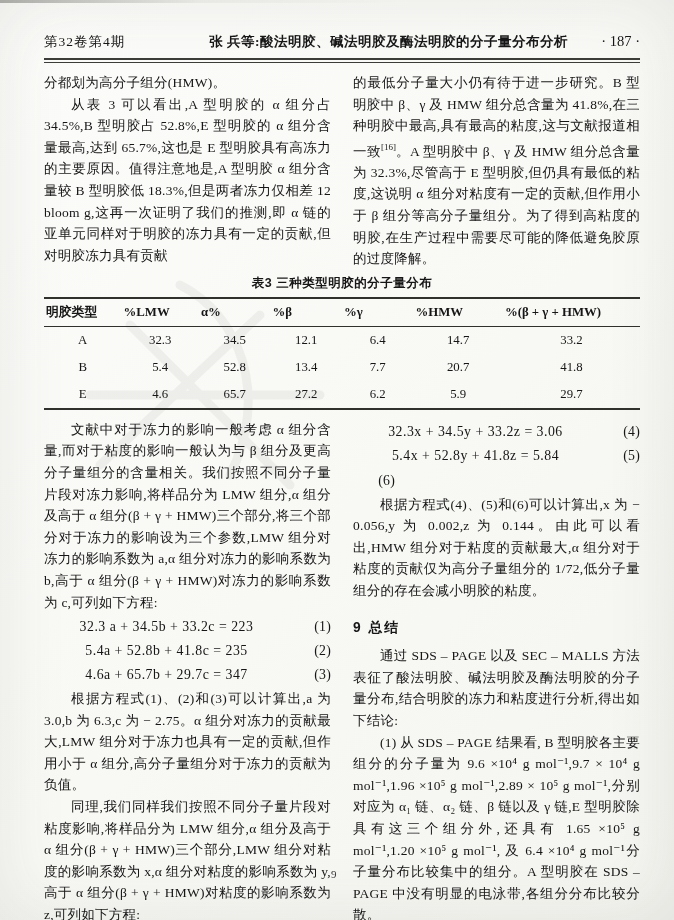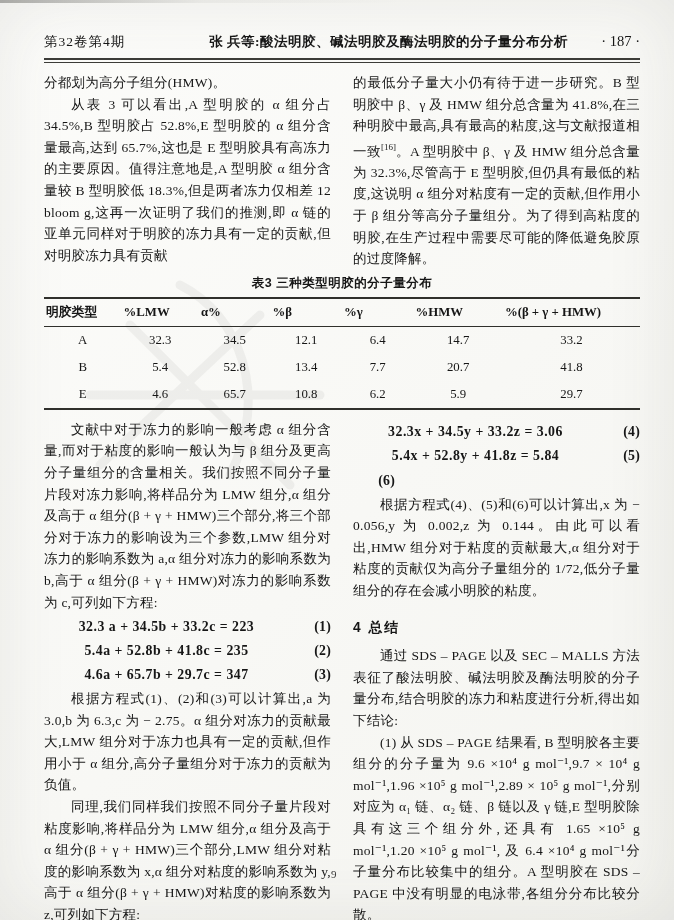--- a/index.html
+++ b/index.html
@@ -35,21 +35,21 @@
   .tcaption { text-align: center; font-weight: bold; font-size: 12.5px;
     font-family: "Liberation Sans", "DejaVu Sans", sans-serif; margin-bottom: 5px;
     letter-spacing: 0.5px; }
   table.mwt { width: 100%; border-collapse: collapse; font-size: 12.8px;
     border-top: 2.2px solid #30302c; border-bottom: 2.2px solid #30302c; }
   table.mwt thead th { border-bottom: 1.6px solid #30302c; font-weight: bold;
     padding: 5px 2px; text-align: left; }
   table.mwt tbody td { padding: 6px 2px; text-align: center; }
 
   
-  .eqrow { display: flex; align-items: flex-start; margin: 2.5px 0; font-size: 13.8px; font-weight: bold; }
+  .eqrow { display: flex; align-items: flex-start; margin: 2.5px 0; font-size: 13.8px; }
   .eqf { flex: 1; text-align: center; letter-spacing: 0.5px; }
   .eqn { width: 42px; text-align: right; }
 
   
   .secheading { font-weight: bold; font-size: 13.8px; margin: 15px 0 7px;
     font-family: "Liberation Sans", "DejaVu Sans", sans-serif; letter-spacing: 2px; }
 
   
   .stray { position: absolute; left: 331px; top: 868px; font-size: 11px; color: #3a3a3a; }
   .wm { position: absolute; left: 60px; top: 255px; width: 330px; height: 280px;
@@ -121,21 +121,21 @@
             <td>52.8</td>
             <td>13.4</td>
             <td>7.7</td>
             <td>20.7</td>
             <td>41.8</td>
           </tr>
           <tr>
             <td>E</td>
             <td>4.6</td>
             <td>65.7</td>
-            <td>10.8</td>
+            <td>27.2</td>
             <td>6.2</td>
             <td>5.9</td>
             <td>29.7</td>
           </tr>
         </tbody>
       </table>
     </div>
 
     <div class="cols">
       <div class="col">
@@ -162,21 +162,21 @@
           <span class="eqn">(4)</span>
         </div>
         <div class="eqrow">
           <span class="eqf">5.4x + 52.8y + 41.8z = 5.84</span>
           <span class="eqn">(5)</span>
         </div>
         <div class="eqrow">
           <span class="eqn">(6)</span>
         </div>
         <p class="ind">根据方程式(4)、(5)和(6)可以计算出,x 为 − 0.056,y 为 0.002,z 为 0.144。由此可以看出,HMW 组分对于粘度的贡献最大,α 组分对于粘度的贡献仅为高分子量组分的 1/72,低分子量组分的存在会减小明胶的粘度。</p>
-        <div class="secheading">4  总结</div>
+        <div class="secheading">9  总结</div>
         <p class="ind">通过 SDS – PAGE 以及 SEC – MALLS 方法表征了酸法明胶、碱法明胶及酶法明胶的分子量分布,结合明胶的冻力和粘度进行分析,得出如下结论:</p>
         <p class="ind">(1) 从 SDS – PAGE 结果看, B 型明胶各主要组分的分子量为 9.6 ×10⁴ g mol⁻¹,9.7 × 10⁴ g mol⁻¹,1.96 ×10⁵ g mol⁻¹,2.89 × 10⁵ g mol⁻¹,分别对应为 α₁ 链、α₂ 链、β 链以及 γ 链,E 型明胶除具有这三个组分外,还具有 1.65 ×10⁵ g mol⁻¹,1.20 ×10⁵ g mol⁻¹, 及 6.4 ×10⁴ g mol⁻¹分子量分布比较集中的组分。A 型明胶在 SDS – PAGE 中没有明显的电泳带,各组分分布比较分散。</p>
 
       </div>
     </div>
 
   </div>
 
   <span class="stray">9</span>
 </div>

